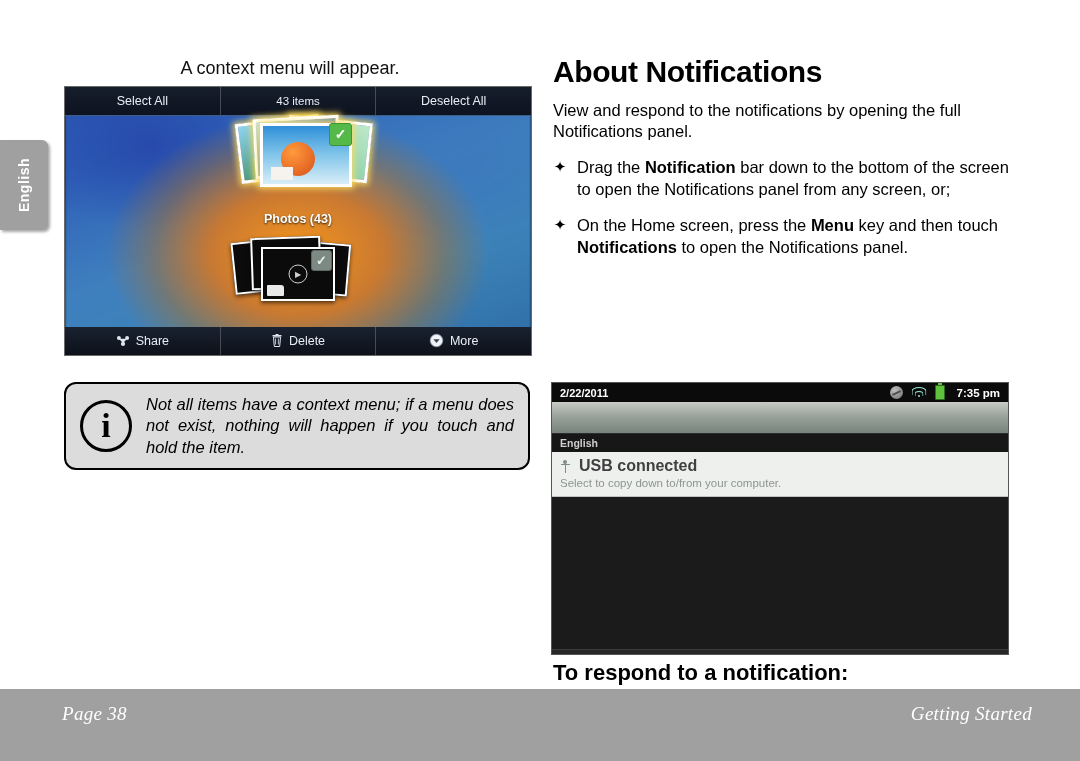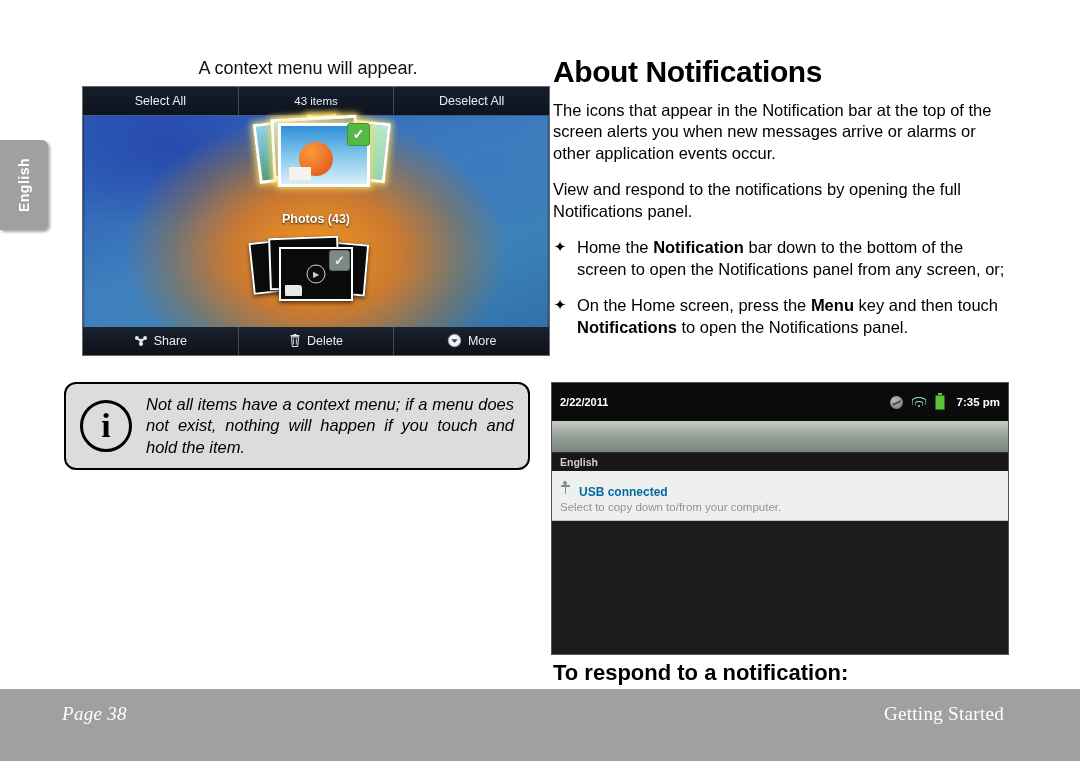--- a/index.html
+++ b/index.html
@@ -21,21 +21,21 @@
   }
   #lang-tab .lbl{
     position:absolute;left:50%;top:50%;
     transform:translate(-50%,-50%) rotate(180deg);
     writing-mode:vertical-rl;
     color:#fff;font-weight:bold;font-size:14px;letter-spacing:.5px;
     white-space:nowrap;
   }
 
   
-  #left-col{position:absolute;left:82px;top:58px;width:452px;}
+  #left-col{position:absolute;left:64px;top:58px;width:452px;}
 
   #caption-top{
     text-align:center;font-size:18px;color:#111;
     margin:0 0 6px 0;line-height:1.2;
   }
 
   
   #gallery{
     position:relative;width:466px;height:268px;
     border:1px solid #6a6a6a;
@@ -138,21 +138,21 @@
   .bullet .mark{flex:0 0 14px;font-size:15px;line-height:1.33;text-align:center;}
   .bullet .btext{font-size:16.5px;line-height:1.33;}
   .bullet .btext b{font-weight:bold;}
 
   
   #notif-shot{
     position:absolute;left:551px;top:382px;width:458px;height:273px;
     background:#151515;border:1px solid #555;box-sizing:border-box;overflow:hidden;
   }
   #notif-status{
-    height:38px;background:#0b0b0b;display:flex;align-items:center;
+    height:19px;background:#0b0b0b;display:flex;align-items:center;
     padding:0 8px;color:#fff;font-size:11px;font-weight:bold;
   }
   #notif-status .spacer{flex:1;}
   #notif-status .icons{display:flex;align-items:center;gap:9px;}
   .ic-sync{width:13px;height:13px;border-radius:50%;
     background:radial-gradient(circle at 35% 32%,#bdbdbd,#6f6f6f);position:relative;}
   .ic-sync:after{content:"";position:absolute;left:2px;top:6px;width:9px;height:2px;background:#4d4d4d;transform:rotate(-25deg);}
   .ic-wifi{width:14px;height:11px;position:relative;}
   .ic-wifi i{position:absolute;left:50%;transform:translateX(-50%);
     border:1.6px solid #9fe7d6;border-bottom:none;border-radius:50% 50% 0 0;display:block;}
@@ -172,21 +172,21 @@
     border-top:1px solid #2c2c2c;
   }
   #notif-item{
     background:#eef0ee;padding:5px 8px 7px 8px;border-bottom:1px solid #bfc3bf;
   }
   #notif-item .row1{display:flex;align-items:center;gap:8px;}
   .ic-usb{width:11px;height:13px;position:relative;flex:0 0 auto;}
   .ic-usb:before{content:"";position:absolute;left:4.5px;top:1px;width:1.6px;height:12px;background:#7d8f86;}
   .ic-usb:after{content:"";position:absolute;left:1px;top:4px;width:9px;height:1.6px;background:#7d8f86;transform:rotate(0deg);}
   .ic-usb span{position:absolute;left:3px;top:0;width:4px;height:4px;border-radius:50%;background:#7d8f86;}
-  #notif-item .ttl{font-size:12px;font-weight:bold;color:#0369a1;margin-top:9px;}
+  #notif-item .ttl{font-size:16px;font-weight:bold;color:#404040;}
   #notif-item .sub{font-size:11.5px;color:#8e948e;margin-top:2px;}
   #notif-body{
     height:152px;background:#1b1b1b;
   }
   #notif-handle-bar{
     height:22px;background:linear-gradient(180deg,#2a2a2a 0%,#141414 100%);
     border-top:1px solid #3a3a3a;
     display:flex;align-items:center;justify-content:center;
   }
   #notif-handle-bar .grip{width:16px;}
@@ -199,21 +199,21 @@
   
   #footer{
     position:absolute;left:0;bottom:0;width:1080px;height:72px;
     background:#a0a0a0;border-top:2px solid #ffffff;
   }
   #footer .pg{
     position:absolute;left:62px;top:14px;color:#fff;font-size:19px;font-style:italic;
     font-family:"Liberation Serif",serif;letter-spacing:.3px;
   }
   #footer .sec{
-    position:absolute;right:76px;top:14px;color:#fff;font-size:19px;
+    position:absolute;right:48px;top:14px;color:#fff;font-size:19px;font-style:italic;
     font-family:"Liberation Serif",serif;letter-spacing:.3px;
   }
 </style>
 </head>
 <body>
 
 <div id="lang-tab">
   <span class="lbl">English</span>
 </div>
 
@@ -285,26 +285,25 @@
   </div>
 </div>
 
 <div id="note-box">
   <div id="note-icon">i</div>
   <div id="note-text">Not all items have a context menu; if a menu does not exist, nothing will happen if you touch and hold the item.</div>
 </div>
 
 <div id="right-col">
   <h1 id="main-title">About Notifications</h1>
-  <p class="para">The icons that appear in the Notification bar at the top of the screen alerts you when new messages arrive or alarms or other application events occur.</p>
   <p class="para">View and respond to the notifications by opening the full Notifications panel.</p>
 
   <div class="bullet">
     <span class="mark">✦</span>
-    <span class="btext"><span>Home the </span><b>Notification</b><span> bar down to the bottom of the screen to open the Notifications panel from any screen, or;</span></span>
+    <span class="btext"><span>Drag the </span><b>Notification</b><span> bar down to the bottom of the screen to open the Notifications panel from any screen, or;</span></span>
   </div>
   <div class="bullet">
     <span class="mark">✦</span>
     <span class="btext"><span>On the Home screen, press the </span><b>Menu</b><span> key and then touch </span><b>Notifications</b><span> to open the Notifications panel.</span></span>
   </div>
 </div>
 
 <div id="notif-shot">
 
   <div id="notif-status">

